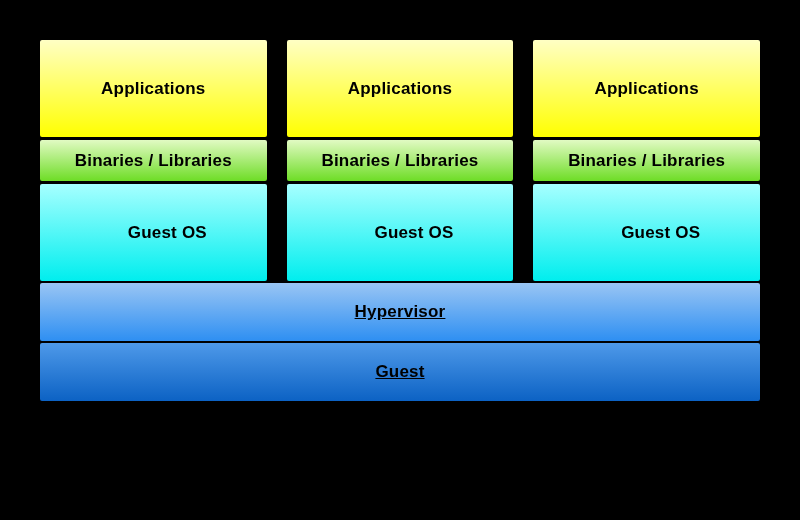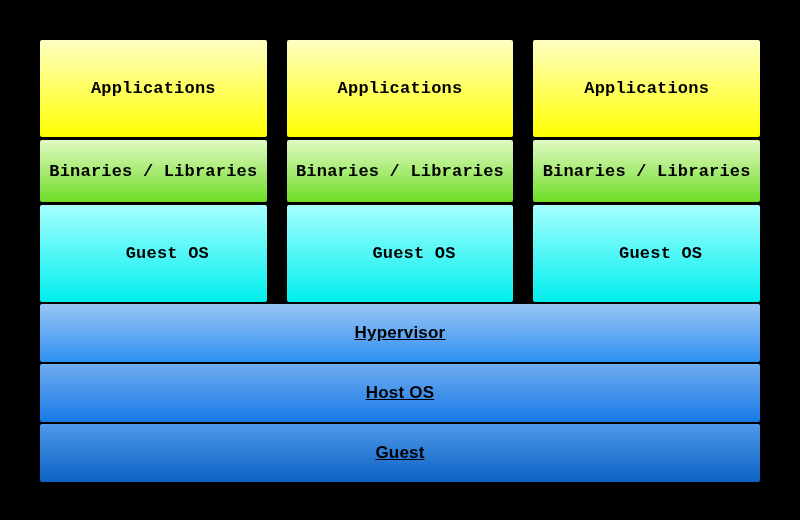--- a/index.html
+++ b/index.html
@@ -17,21 +17,20 @@
     top: 40px;
     width: 720px;
     display: flex;
     flex-direction: column;
     gap: 2px;
   }
   .vm-columns {
     display: grid;
     grid-template-columns: repeat(3, 1fr);
     gap: 20px;
-    font-family: Liberation Mono, monospace;
   }
   .vm-column {
     display: flex;
     flex-direction: column;
     gap: 3px;
   }
   .layer, .base-layer {
     display: flex;
     align-items: center;
     justify-content: center;
@@ -39,21 +38,21 @@
     font-weight: bold;
     font-size: 17px;
     border-radius: 2px;
     letter-spacing: 0.2px;
   }
   .layer-applications {
     height: 97px;
     background: linear-gradient(to bottom, var(--app_top), var(--app_bottom));
   }
   .layer-binaries {
-    height: 62px;
+    height: 41px;
     background: linear-gradient(to bottom, var(--bins_top), var(--bins_bottom));
   }
   .layer-guestos {
     height: 97px;
     background: linear-gradient(to bottom, var(--guest_top), var(--guest_bottom));
     padding-left: 28px;
   }
   .base-layer {
     height: 58px;
     width: 100%;
@@ -111,21 +110,18 @@
         <span>Guest OS</span>
       </div>
     </div>
 
   </div>
 
   <div class="base-layer layer-hypervisor">
     <span>Hypervisor</span>
   </div>
 
-  <div class="base-layer layer-hostos">
-    <span>Host OS</span>
-  </div>
 
   <div class="base-layer layer-server">
     <span>Guest</span>
   </div>
 
 </div>
 
 </body></html>

